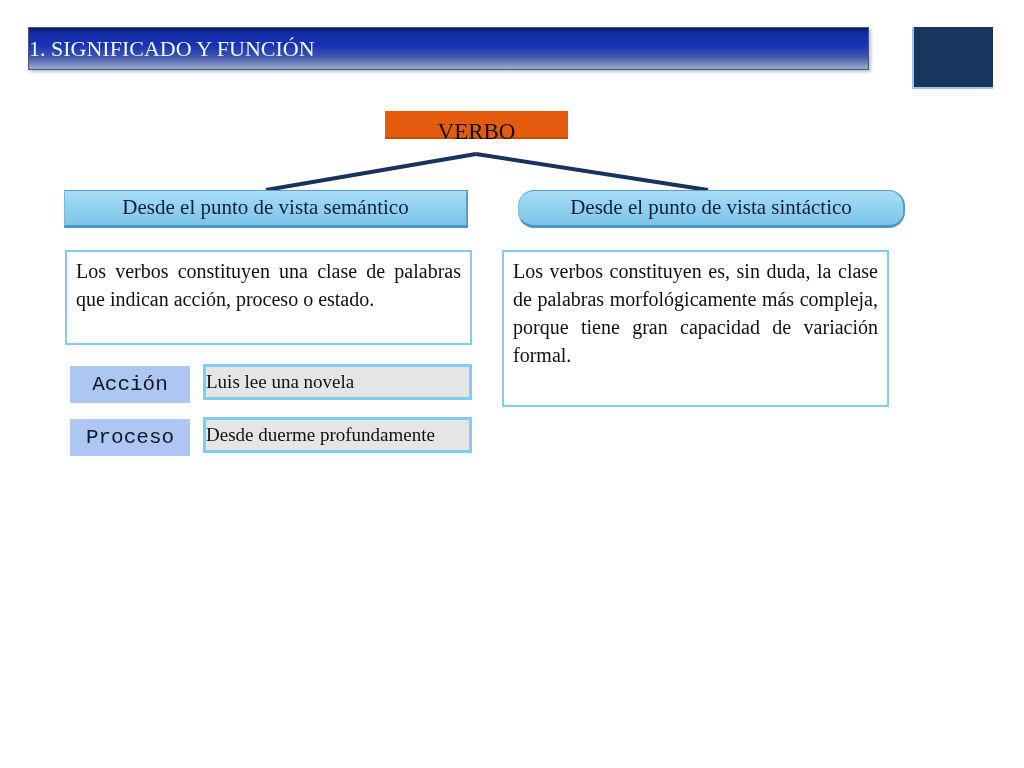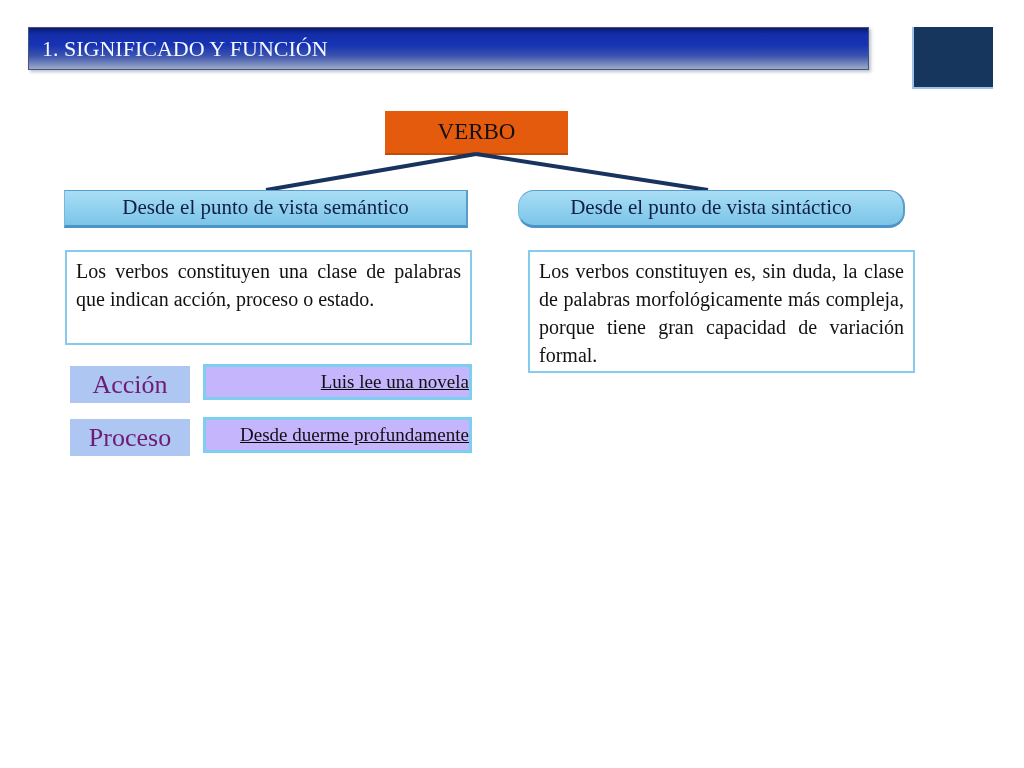--- a/index.html
+++ b/index.html
@@ -31,21 +31,20 @@
       #8495bf 92%,
       #9dabc9 100%);
     border: 1px solid #47547e;
     box-shadow: 2px 2px 3px rgba(110,120,145,0.45);
     box-sizing: border-box;
   }
   .title-bar .title-text {
     color: #f4f8ff;
     font-size: 22px;
     line-height: 41px;
-    padding-left: 13px;
     white-space: nowrap;
   }
 
   
   .corner-square {
     position: absolute;
     left: 912px;
     top: 27px;
     width: 81px;
     height: 62px;
@@ -54,21 +53,21 @@
     border-bottom: 2px solid #9dc3e6;
     box-sizing: border-box;
   }
 
   
   .verbo-box {
     position: absolute;
     left: 385px;
     top: 111px;
     width: 183px;
-    height: 44px;
+    height: 28px;
     background: #e45b0d;
     border-bottom: 2px solid #c14c06;
     box-sizing: border-box;
     text-align: center;
   }
   .verbo-box .verbo-text {
     font-size: 23px;
     line-height: 42px;
     color: #111111;
   }
@@ -105,55 +104,55 @@
 
   
   .desc-panel {
     position: absolute;
     background: #ffffff;
     border: 2px solid #85ccec;
     box-sizing: border-box;
     padding: 5px 9px 16px 9px;
   }
   .desc-panel.left  { left: 65px;  top: 250px; width: 407px; height: 95px; }
-  .desc-panel.right { left: 528px; top: 250px; width: 387px; height: 123px; }
+  .desc-panel.right { left: 502px; top: 250px; width: 387px; height: 157px; }
   .desc-panel .desc-text {
     font-size: 20px;
     line-height: 28px;
     color: #111111;
     text-align: justify;
   }
 
   
   .example-label {
     position: absolute;
     left: 70px;
     width: 120px;
     height: 37px;
     background: #aec6f2;
     text-align: center;
     box-sizing: border-box;
   }
   .example-label .label-text {
-    font-size: 26px;
+    font-size: 21px;
     line-height: 37px;
-    color: #701a75;
+    color: #0f172a;
+    font-family: Liberation Mono, monospace;
   }
 
   
   .example-sentence {
     position: absolute;
     left: 203px;
     width: 269px;
     height: 36px;
-    background: #c4b5fd;
+    background: #e5e5e5;
     border: 3px solid #7ecef0;
     box-sizing: border-box;
-    text-align: right;
-    text-decoration: underline;
+    text-align: left;
   }
   .example-sentence .sentence-text {
     font-size: 19px;
     line-height: 30px;
     color: #111111;
   }
 
   .row-1-label { top: 366px; }
   .row-1-sentence { top: 364px; }
   .row-2-label { top: 419px; }

